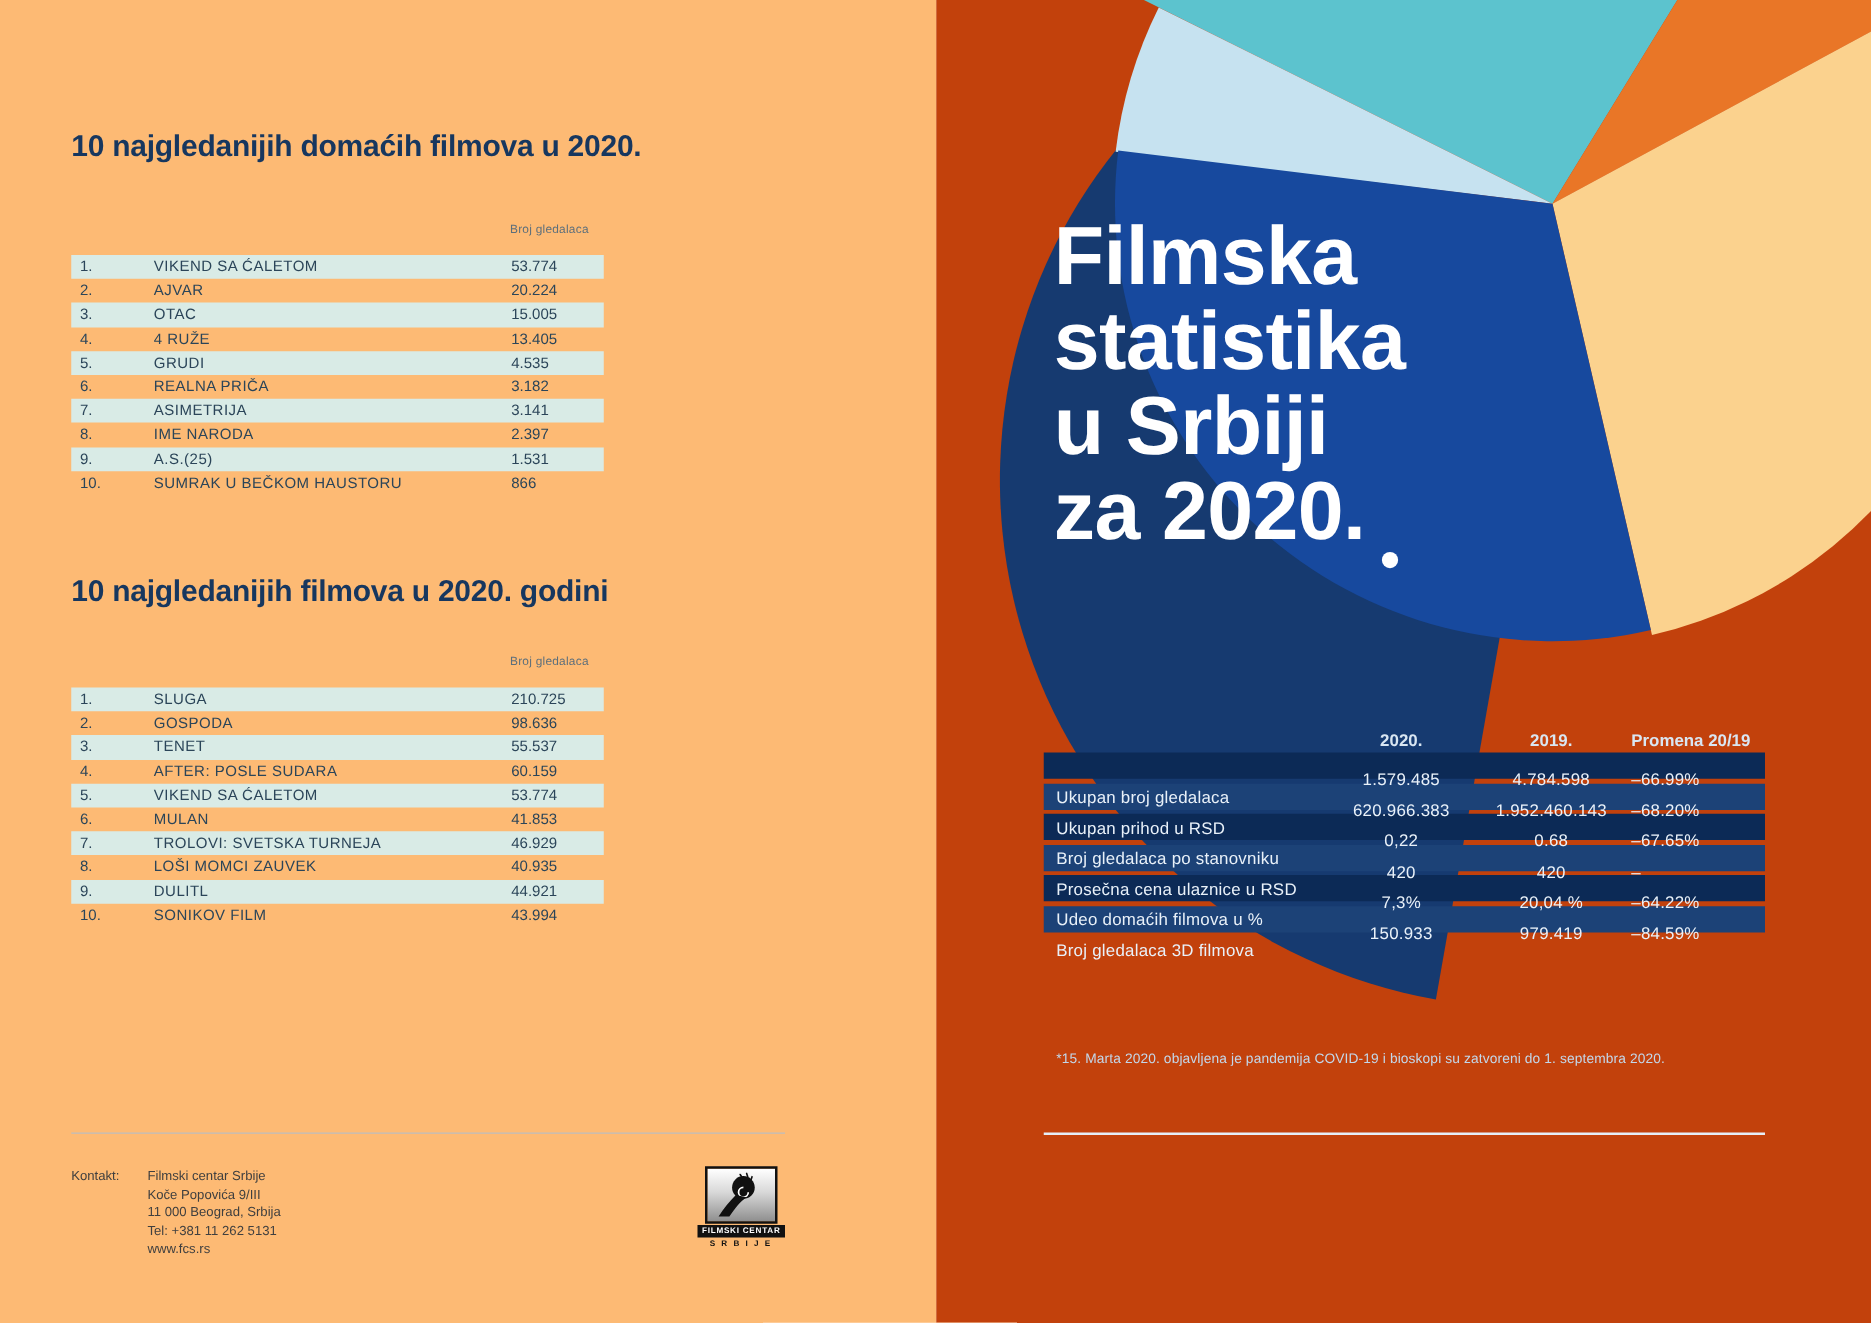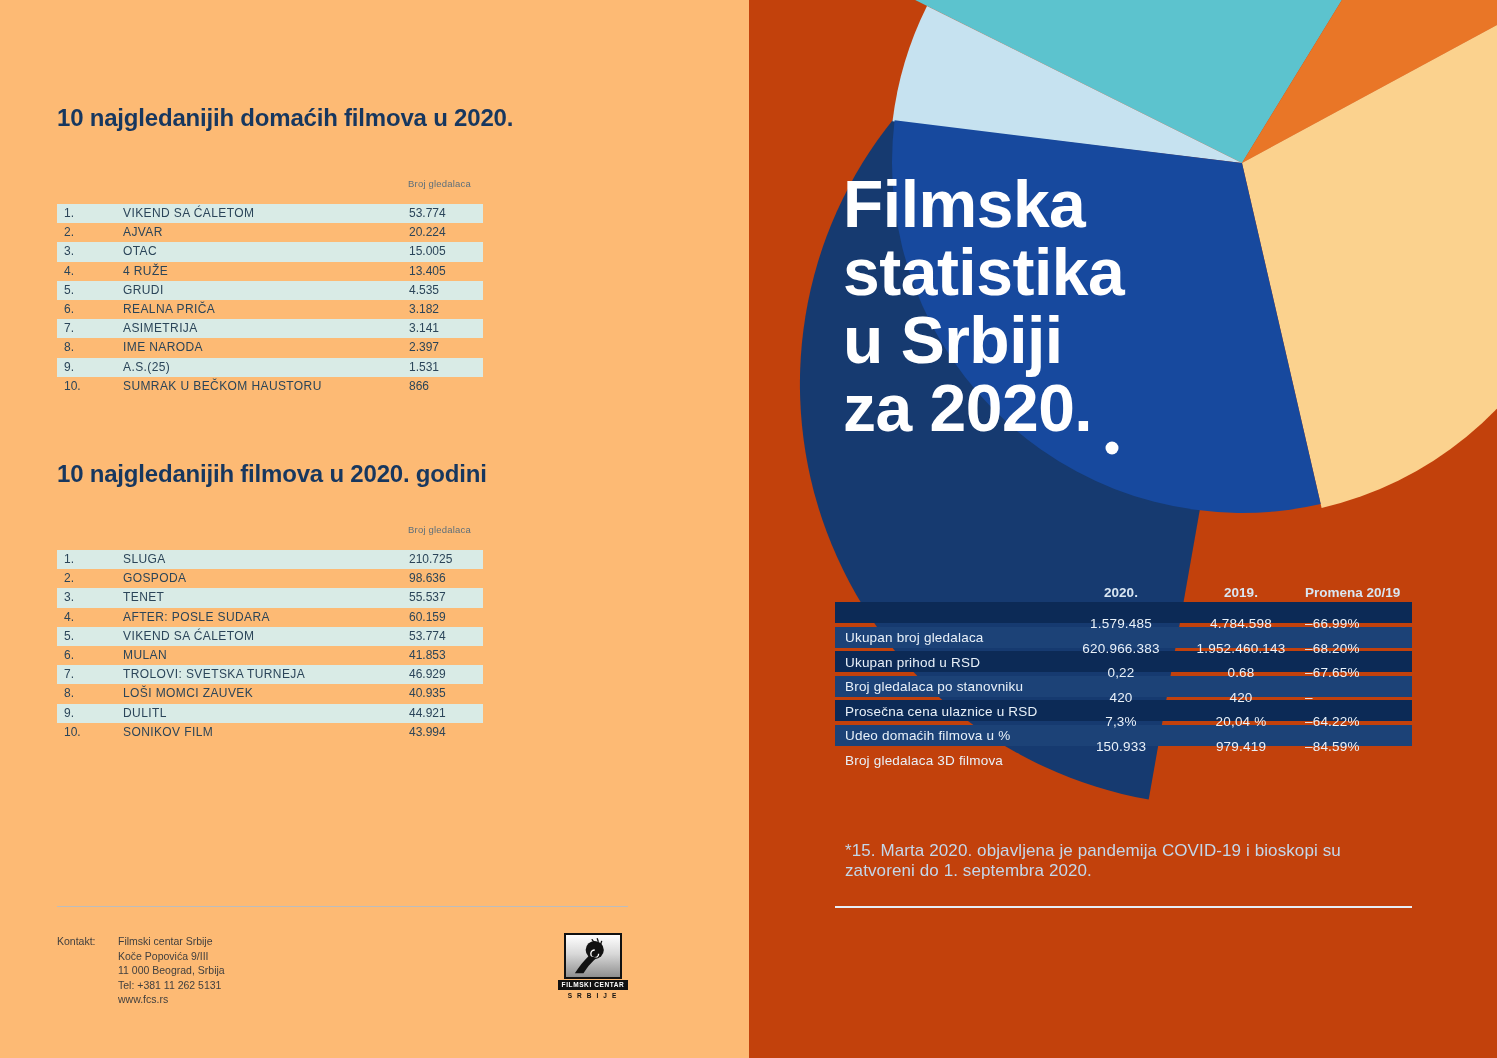--- a/index.html
+++ b/index.html
@@ -64,21 +64,21 @@
   .shead{height:20px;margin-bottom:4px;color:#d9e6f2;font-weight:600;}
   .srow{height:21px;margin-bottom:3.5px;color:#e9f1f9;letter-spacing:0.2px;}
   .srows .srow:nth-child(odd){background:#0c2a56;}
   .srows .srow:nth-child(even){background:#1c4277;}
   .cell-label{padding-left:10px;margin-top:28px;}
   .cell-c{text-align:center;}
   .cell-r{padding-right:10px;}
 
   .footnote{
     position:absolute;left:96px;top:841px;width:560px;
-    font-size:17px;color:#c3d7ea;letter-spacing:0.1px;
+    font-size:11px;color:#c3d7ea;letter-spacing:0.1px;
   }
   .rule-right{position:absolute;left:86px;top:906px;width:577px;height:1.5px;background:#e6eef7;}
 </style>
 </head>
 <body>
 
 <div class="page">
 
   <div class="left-panel">
 

